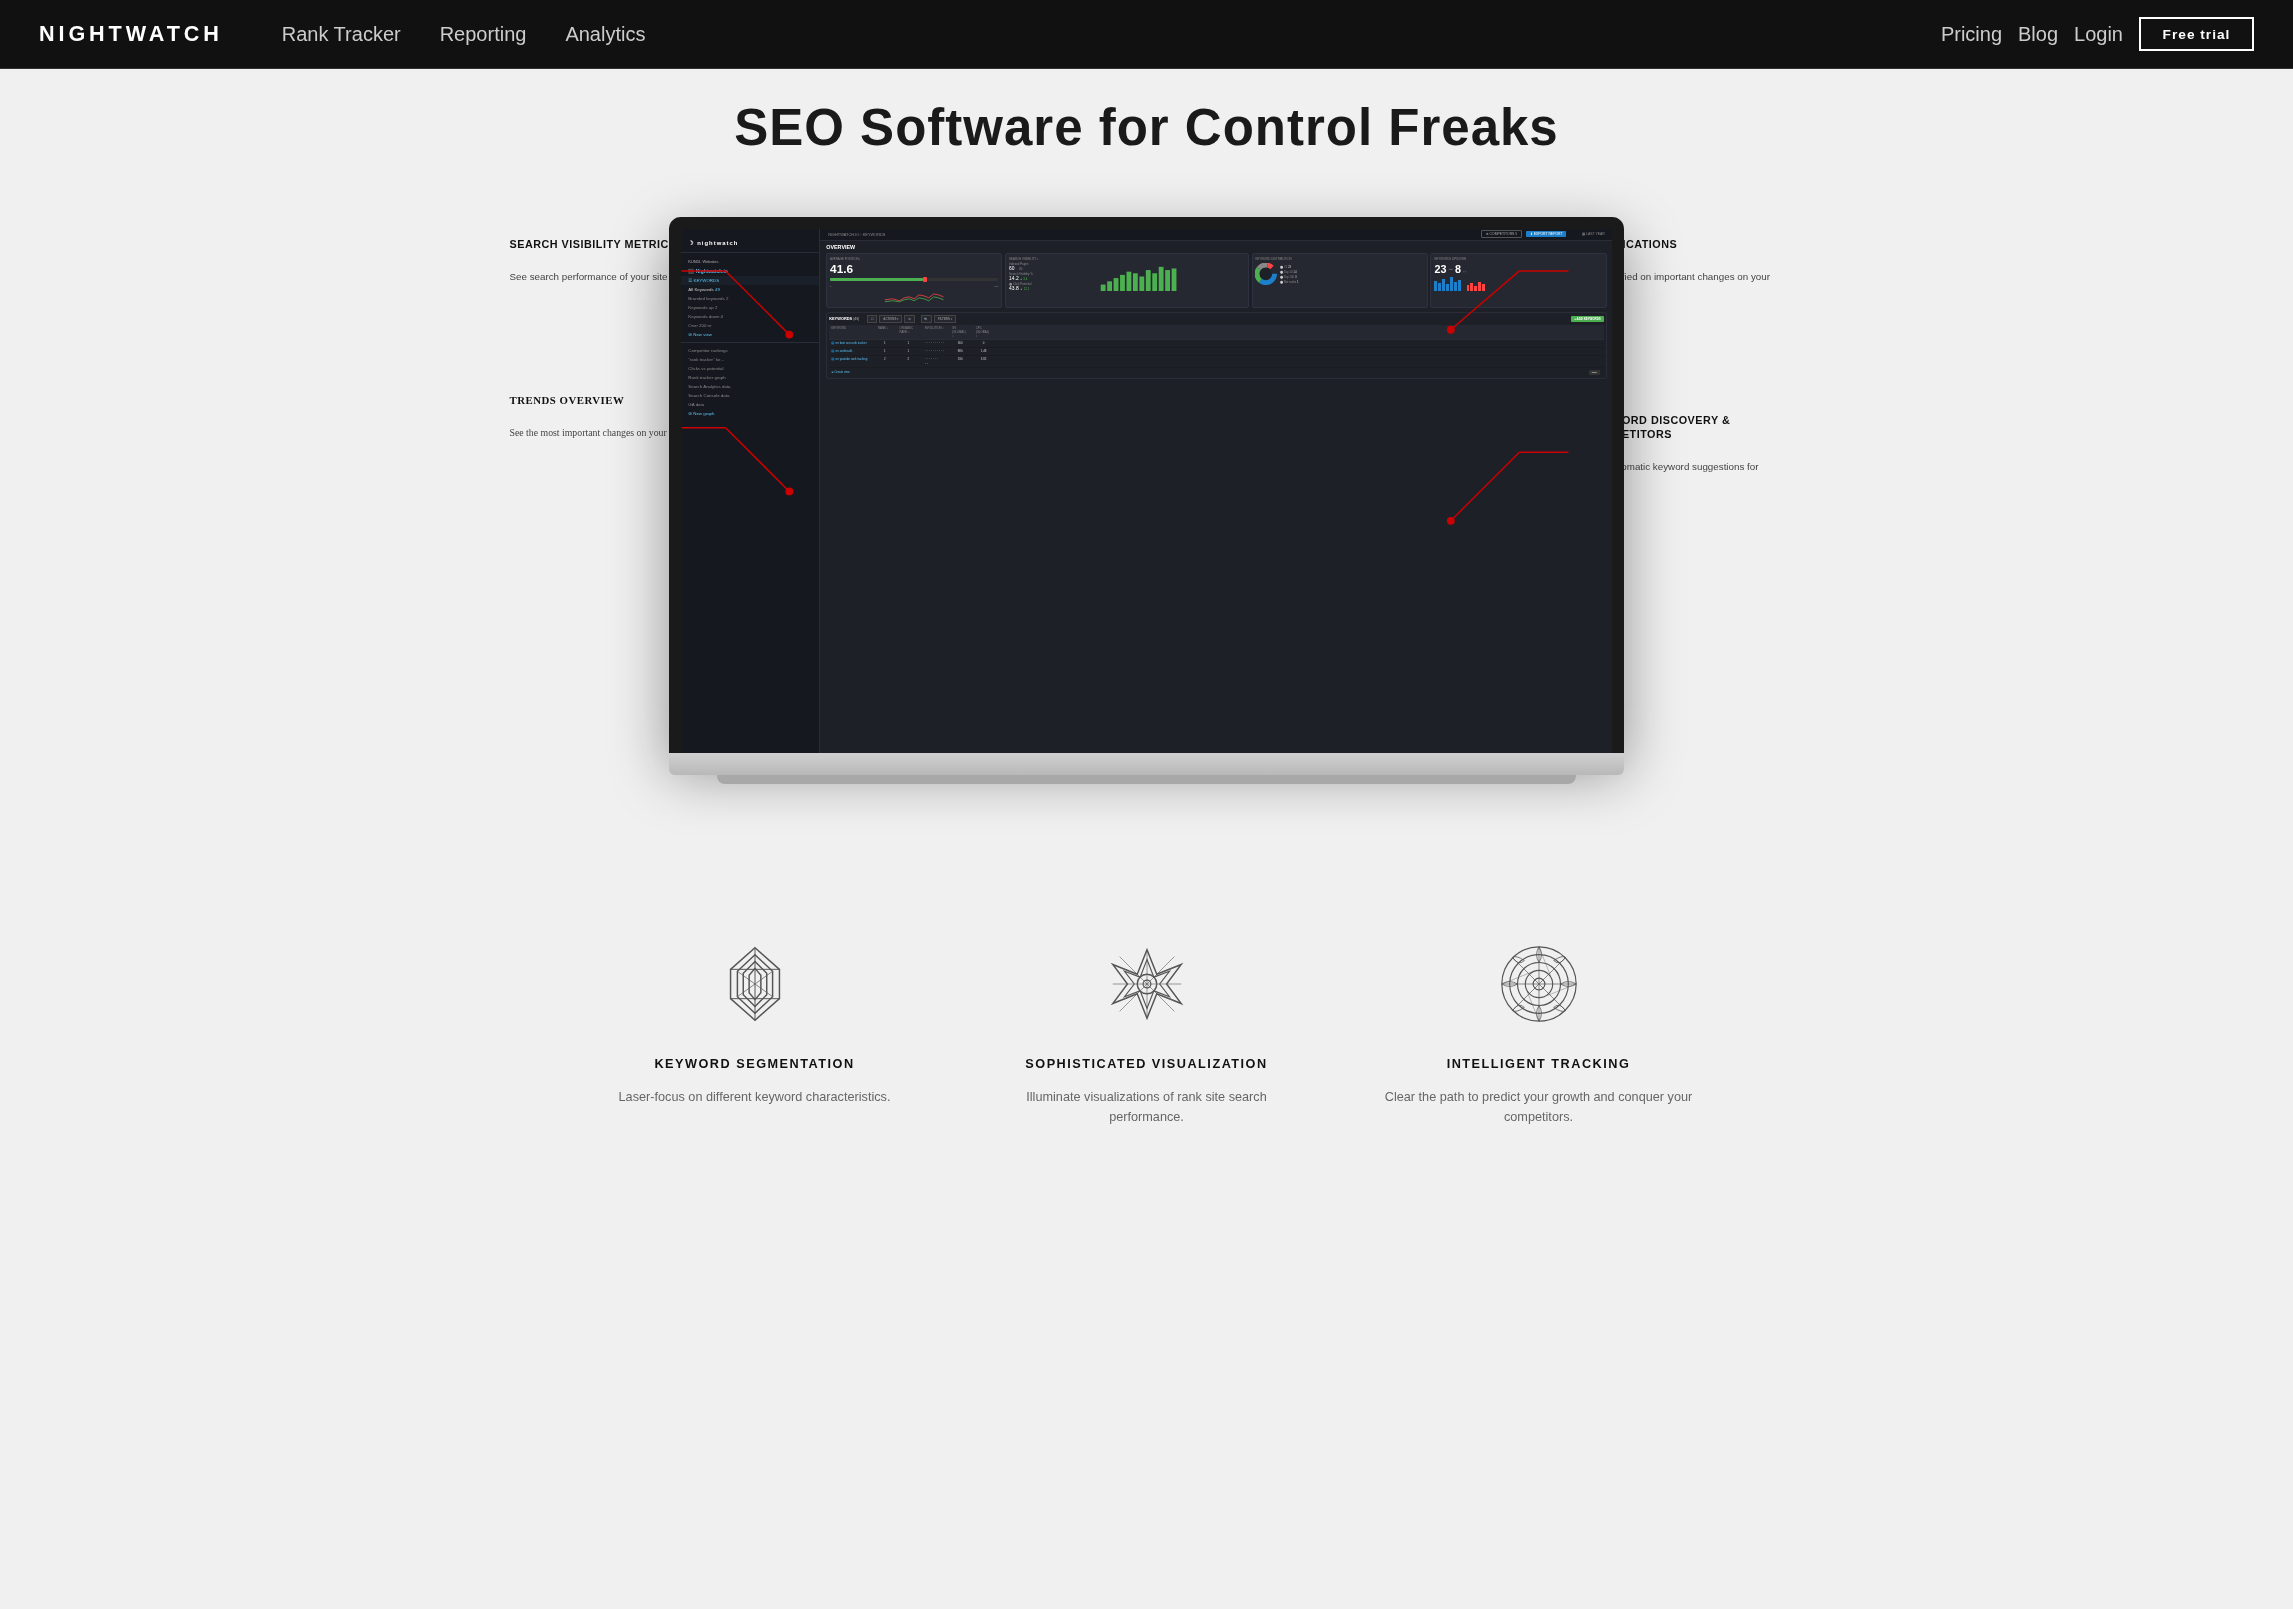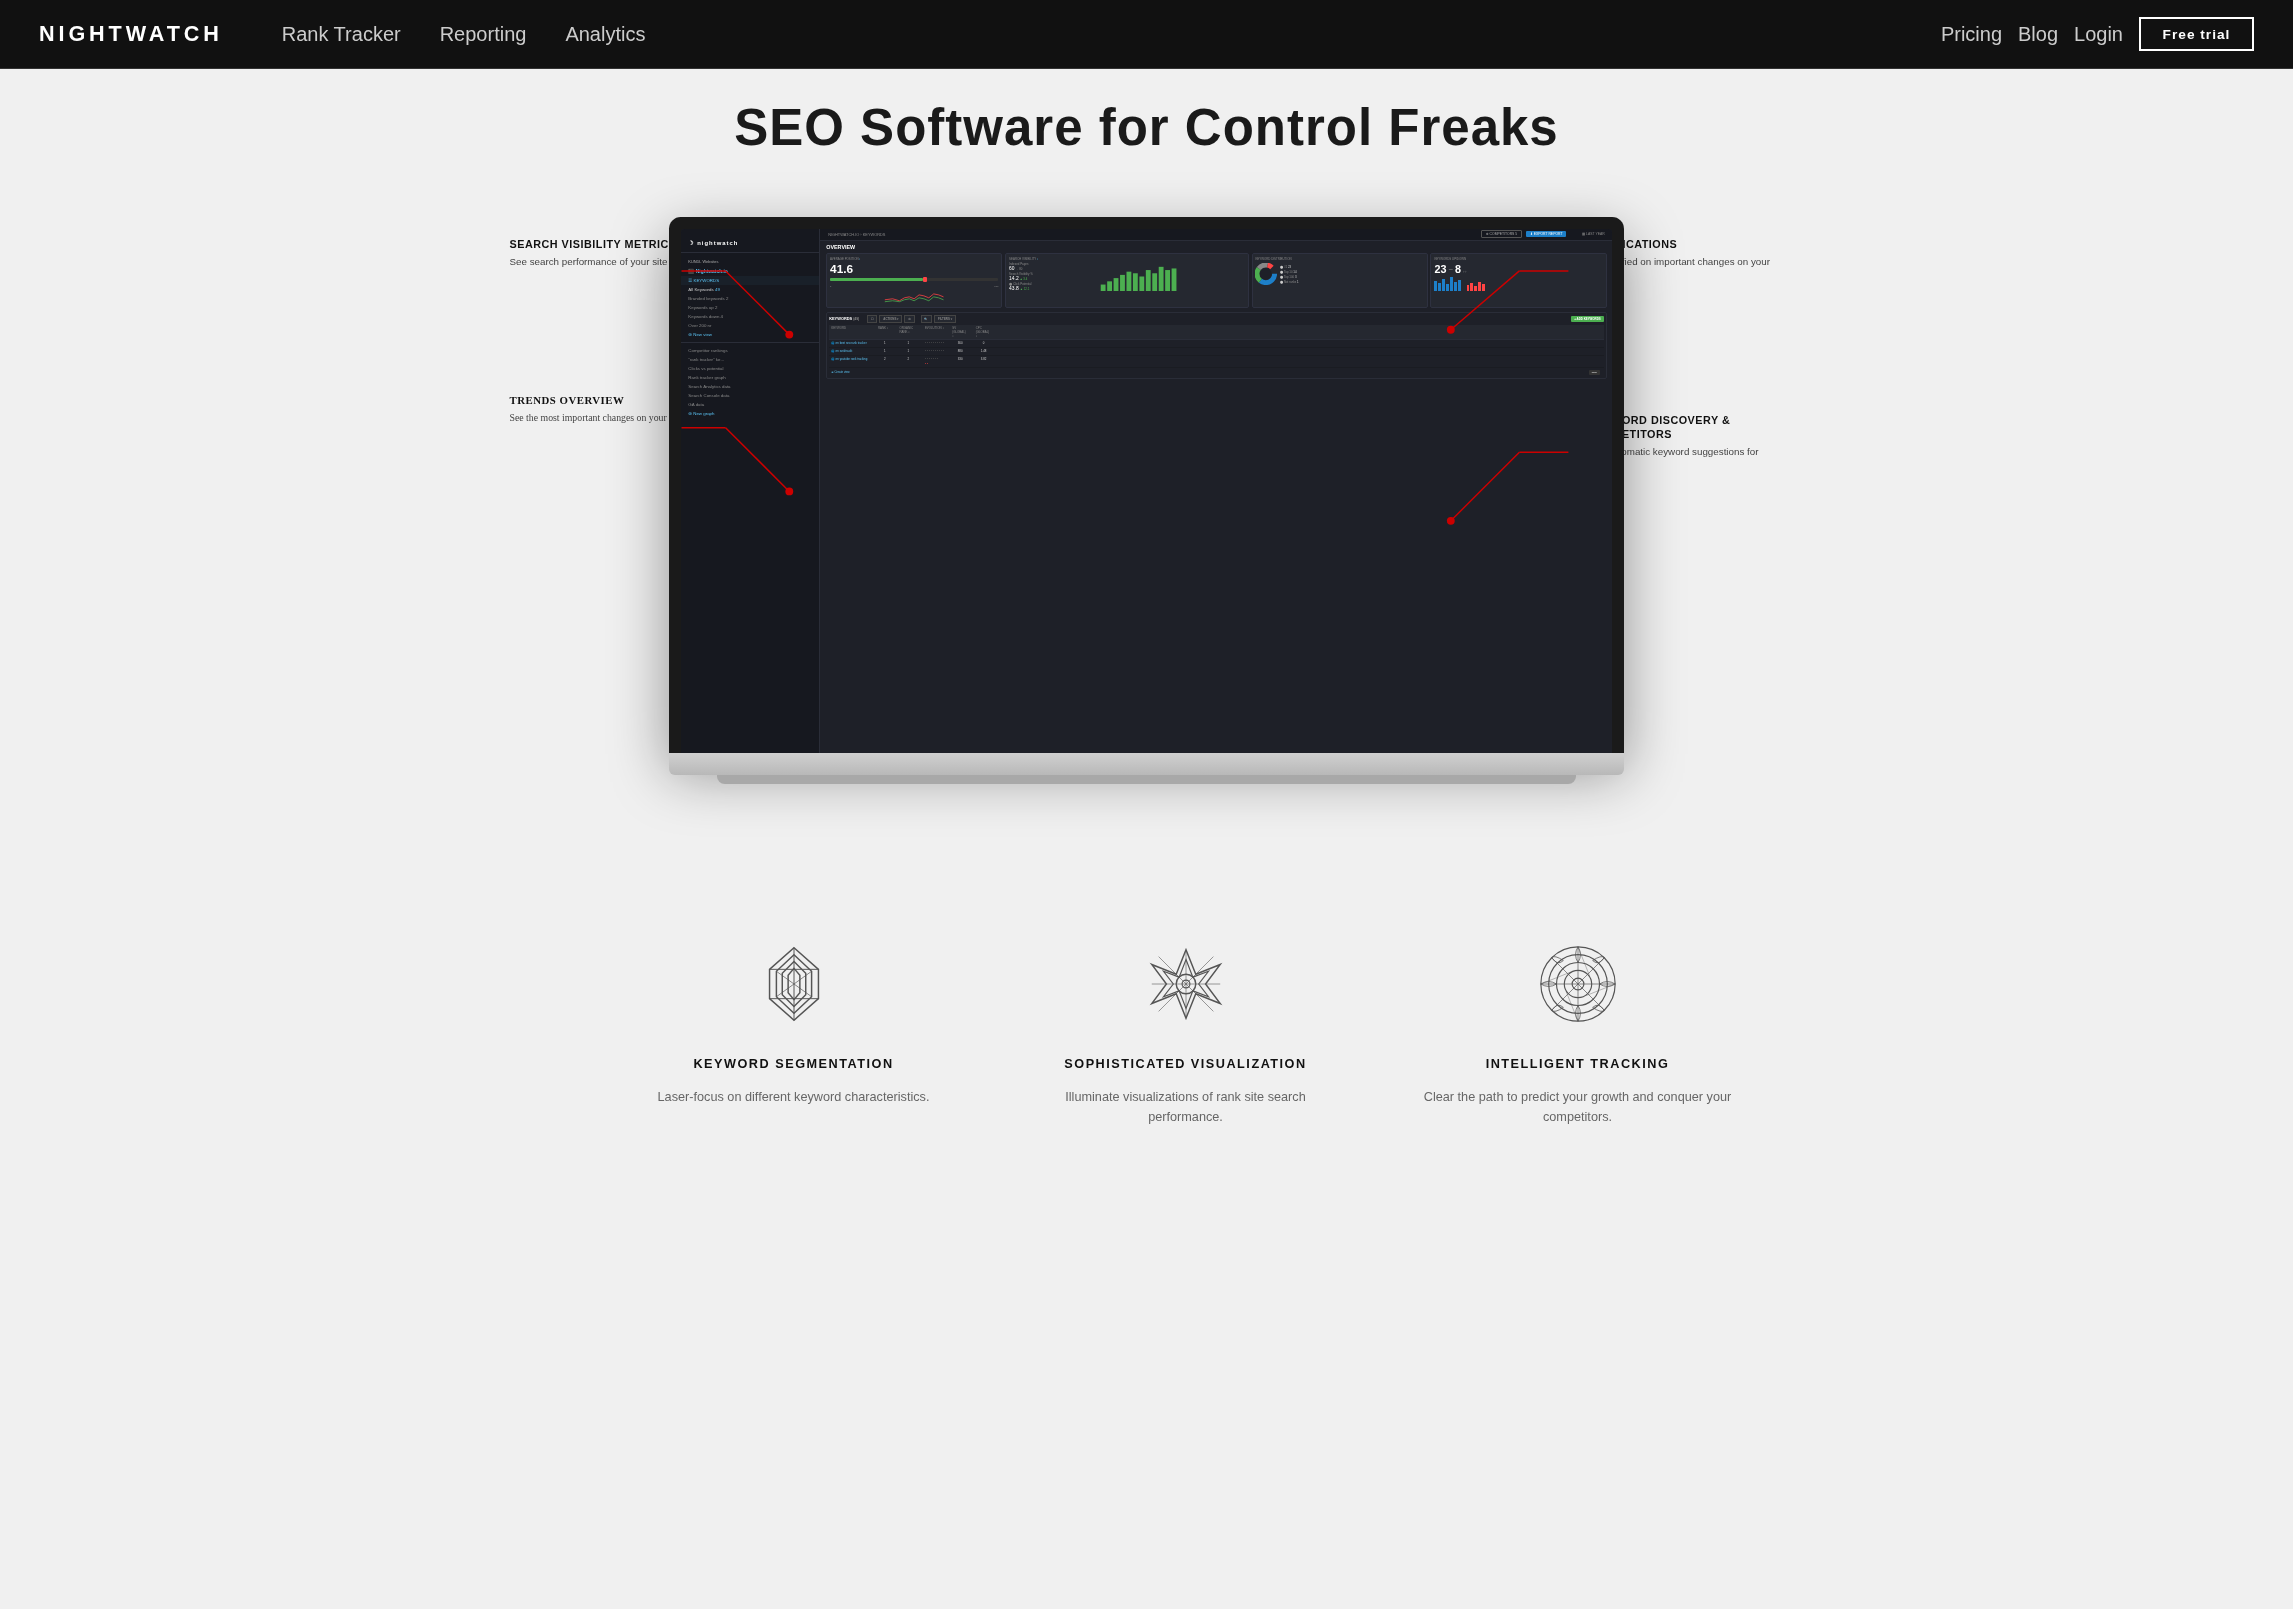--- a/index.html
+++ b/index.html
@@ -277,32 +277,32 @@
       font-weight: 900;
       text-transform: uppercase;
       color: #111;
       letter-spacing: 0.5px;
       line-height: 1.3;
     }
     .ann-desc {
       font-size: 9.8px;
       color: #444;
       line-height: 1.5;
-      margin-top: 4px;
+      margin-top: 19px;
     }
 
     
     .features-section {
       background: #f0f0f0;
       padding: 78px 59px 98px;
       text-align: center;
     }
     .features-grid {
       display: flex;
-      justify-content: flex-end;
+      justify-content: center;
       gap: 78px;
       max-width: 1176px;
       margin: 0 auto;
     }
     .feature-card {
       flex: 1;
       max-width: 314px;
       display: flex;
       flex-direction: column;
       align-items: center;

